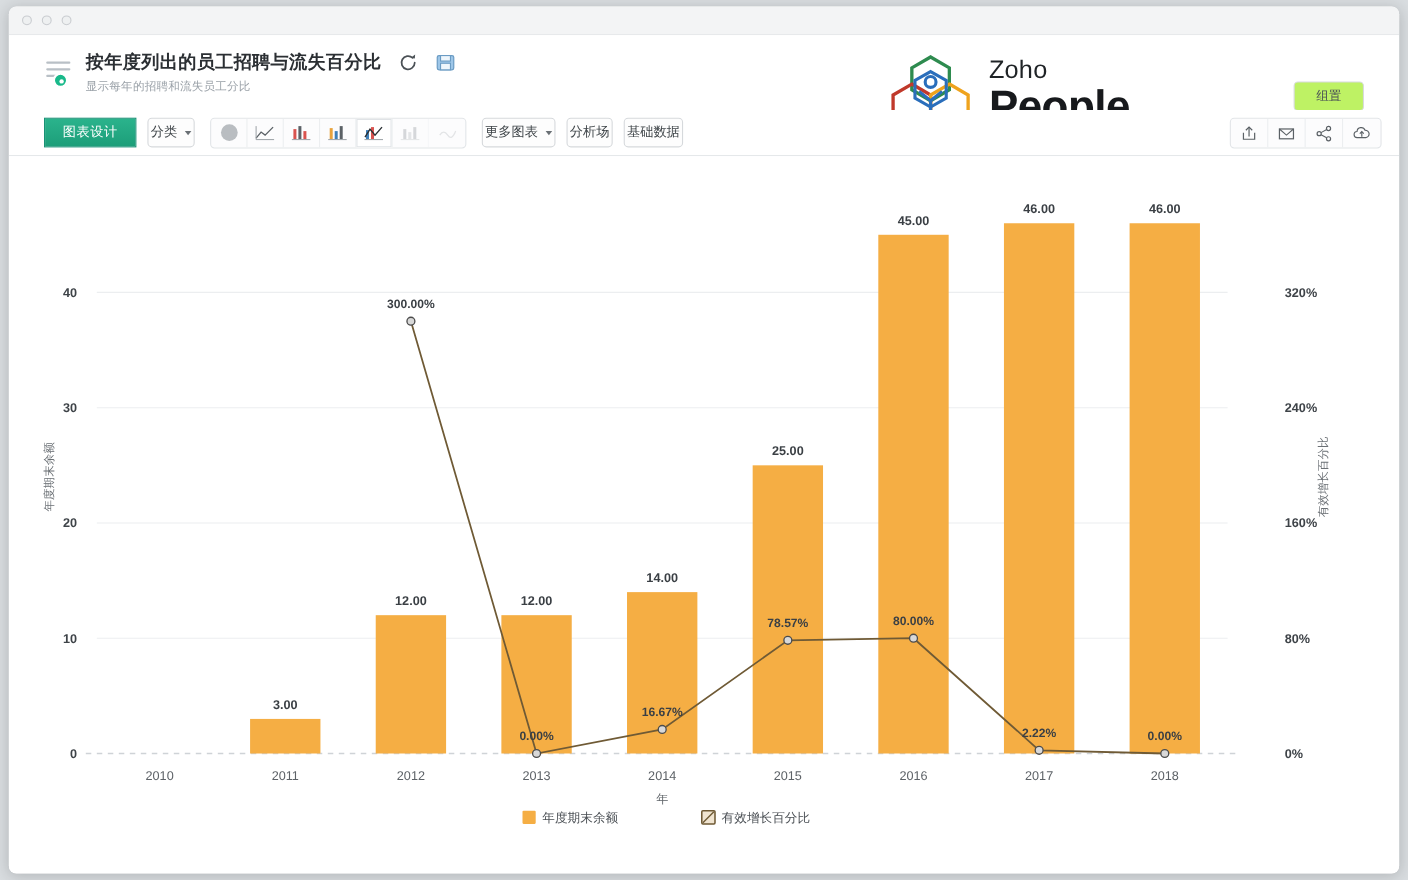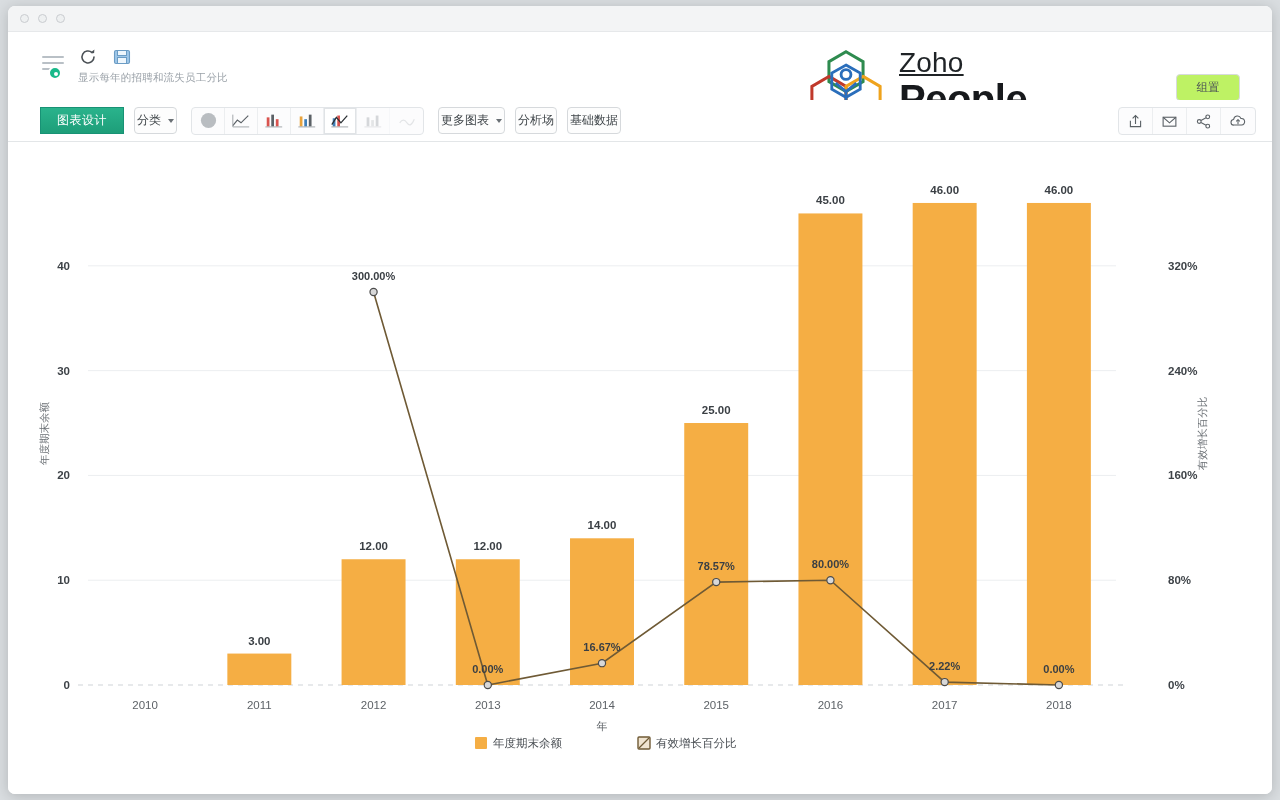--- a/index.html
+++ b/index.html
@@ -81,21 +81,21 @@
     font-size: 10.5px; color: #9aa1a8; margin-top: 4px; letter-spacing: .2px;
     filter: blur(0.35px);
   }
   
   .logo-wrap {
     position: absolute; left: 795px; top: 16px;
     display: flex; align-items: center; gap: 10px;
   }
   .logo-mark { width: 86px; height: 72px; }
   .logo-text { display: flex; flex-direction: column; line-height: 1; }
-  .logo-zoho { font-size: 28px; color: #1f2326; letter-spacing: .2px; text-decoration: underline; }
+  .logo-zoho { font-size: 23px; color: #1f2326; letter-spacing: .2px; }
   .logo-people { font-size: 40px; font-weight: bold; color: #17191c; letter-spacing: -.5px; margin-top: 2px;}
   .settings-btn {
     position: absolute; right: 32px; top: 42px;
     height: 27px; min-width: 64px; padding: 0 14px;
     border: 1px solid #d7dadd; border-radius: 4px; background: #bef264;
     font-size: 11.5px; color: #4b5156;
     display: flex; align-items: center; justify-content: center;
     cursor: pointer;
   }
   
@@ -164,20 +164,21 @@
 
     <div class="doc-icon">
       <span class="ln l1"></span>
         <span class="ln l2"></span>
         <span class="ln l3"></span>
       <span class="badge"></span>
     </div>
 
     <div class="title-block">
       <div class="title-row">
+        <span class="page-title">按年度列出的员工招聘与流失百分比</span>
         <span class="ico-btn refresh-ico">
           <svg width="20" height="20" viewBox="0 0 20 20">
             <path d="M16 10a6 6 0 1 1-1.9-4.4" fill="none" stroke="#4b5156" stroke-width="1.6" stroke-linecap="round"></path>
             <path d="M16.4 2.6 L16.1 6.2 L12.6 5.6 Z" fill="#4b5156"></path>
           </svg>
         </span>
         <span class="ico-btn save-ico">
           <svg width="20" height="20" viewBox="0 0 20 20">
             <rect x="2.5" y="3.5" width="15" height="13" rx="1.6" fill="#9dc6e8" stroke="#6b9cc4" stroke-width="1.1"></rect>
             <rect x="5.5" y="3.5" width="9" height="5" fill="#eef6fc" stroke="#6b9cc4" stroke-width="1"></rect>

